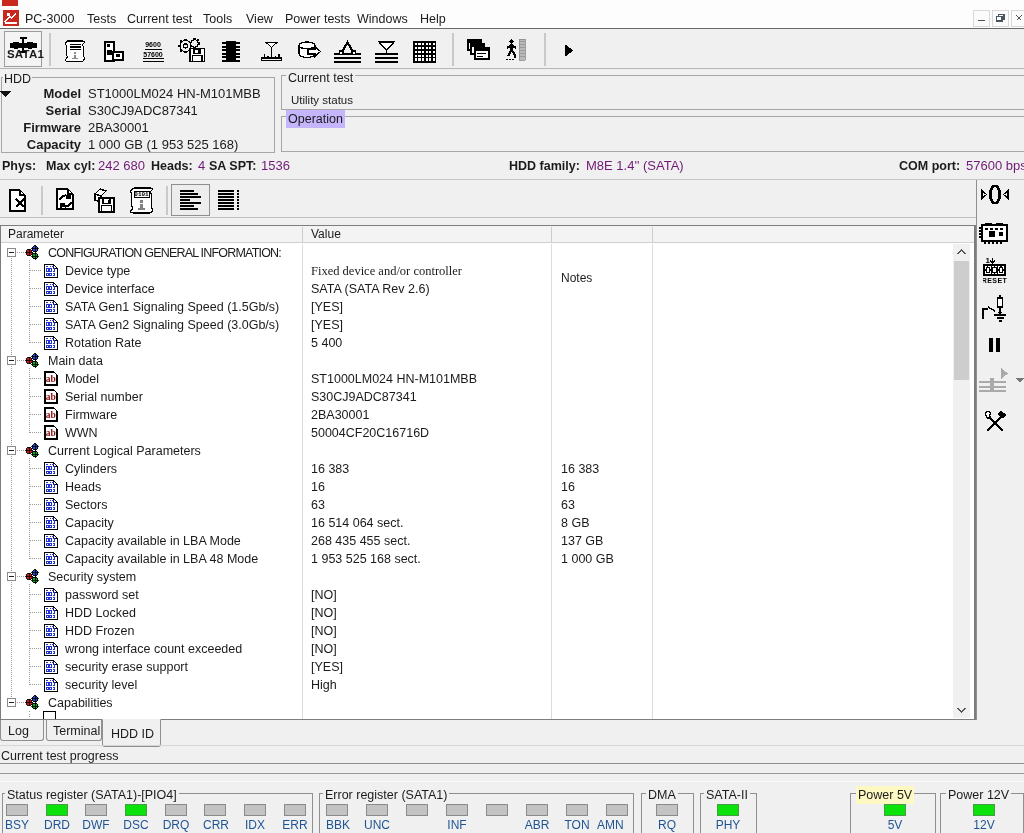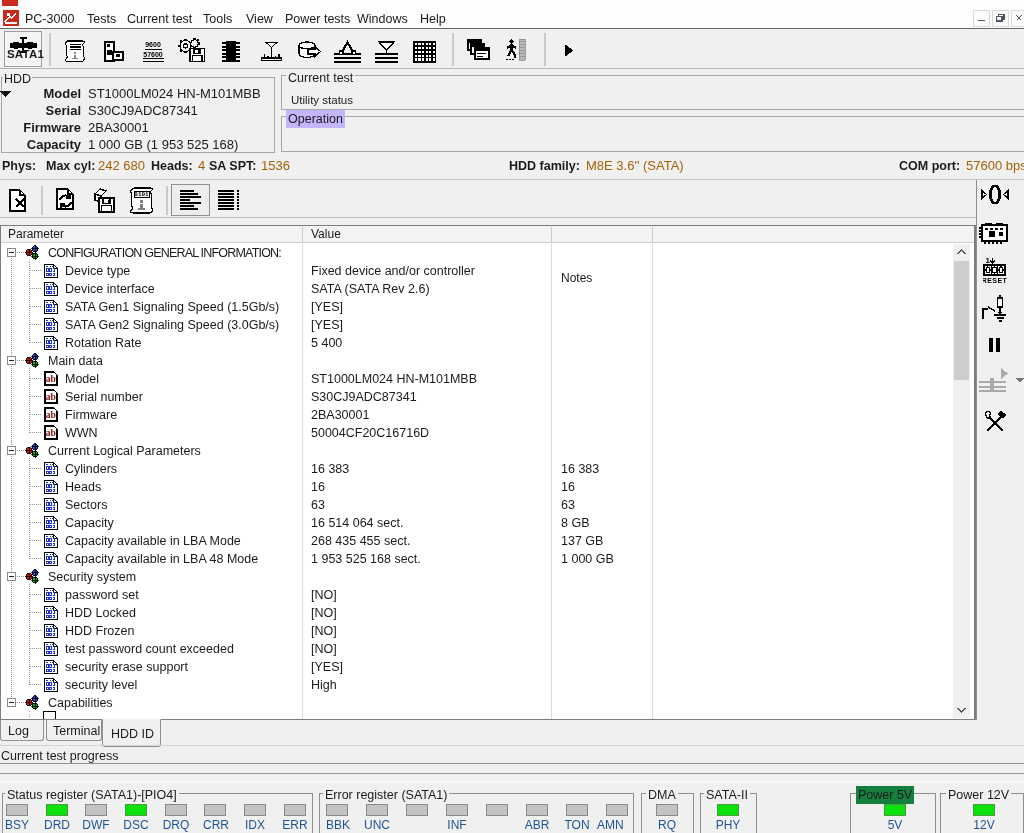--- a/index.html
+++ b/index.html
@@ -1,21 +1,21 @@
 <!DOCTYPE html>
 <html><head><meta charset="utf-8">
 <style>
 *{margin:0;padding:0;box-sizing:border-box;}
 html,body{width:1024px;height:833px;overflow:hidden;}
 body{font-family:"Liberation Sans",sans-serif;background:#f0f0f0;position:relative;}
 .ab{position:absolute;}
 .t{position:absolute;white-space:nowrap;font-size:13px;color:#1b1b1b;line-height:18px;}
 .rt{font-size:12.5px;}
 .b{font-weight:bold;}
-.blu{color:#a16207;}
+.blu{color:#701a75;}
 .nvy{color:#1f5494;}
 svg{position:absolute;shape-rendering:crispEdges;}
 .gb{position:absolute;border:1px solid #a6a6a6;}
 .led{position:absolute;width:22px;height:12px;background:#c3c3c3;border:1px solid #8a8a8a;}
 .led.g{background:#0ae20a;border-color:#4a9a4a;}
 .sep{position:absolute;width:2px;background:#c9c9c9;}
 </style></head><body>
 
 <div class="ab" style="left:0;top:0;width:1024px;height:29px;background:#fdfdfd;"></div>
 <div class="ab" style="left:2px;top:0;width:16px;height:6px;background:#c92a1e;"></div>
@@ -243,21 +243,21 @@
 <div class="gb" style="left:281px;top:116px;width:747px;height:36px;"></div>
 <div class="t" style="left:286px;top:110px;background:#c4b5fd;padding:0 2px;font-size:12.5px;">Operation</div>
 <div class="t b" style="left:2px;top:157px;font-size:12.5px;">Phys:</div>
 <div class="t b" style="left:46px;top:157px;font-size:12.5px;">Max cyl:</div>
 <div class="t blu" style="left:98px;top:157px;font-size:13px;">242 680</div>
 <div class="t b" style="left:151px;top:157px;font-size:12.5px;">Heads:</div>
 <div class="t blu" style="left:198px;top:157px;font-size:13px;">4</div>
 <div class="t b" style="left:209px;top:157px;font-size:12.5px;">SA SPT:</div>
 <div class="t blu" style="left:261px;top:157px;font-size:13px;">1536</div>
 <div class="t b" style="left:509px;top:157px;font-size:12.5px;">HDD family:</div>
-<div class="t blu" style="left:586px;top:157px;font-size:13px;">M8E 3.6'' (SATA)</div>
+<div class="t blu" style="left:586px;top:157px;font-size:13px;">M8E 1.4'' (SATA)</div>
 <div class="t b" style="left:899px;top:157px;font-size:12.5px;">COM port:</div>
 <div class="t blu" style="left:966px;top:157px;font-size:13px;">57600 bps</div>
 <div class="ab" style="left:0;top:179px;width:1024px;height:1px;background:#c6c6c6;"></div>
 <div class="ab" style="left:0;top:217px;width:976px;height:1px;background:#c0c0c0;"></div>
 <svg style="left:7px;top:189px" width="24" height="23" viewBox="0 0 24 23">
 <path d="M3 1 H13 L18 6 V22 H3 Z" fill="#fff" stroke="#000" stroke-width="1.3"></path>
 <path d="M13 1 V6 H18" fill="none" stroke="#000" stroke-width="1.3"></path>
 <path d="M9 10 L17 18 M17 10 L9 18" stroke="#000" stroke-width="2.4"></path>
 </svg>
 <div class="sep" style="left:41px;top:186px;height:29px;"></div>
@@ -440,21 +440,21 @@
     <rect x="7.2" y="10.6" width="0.8" height="1.2" fill="#fff"></rect>
     <rect x="9.6" y="9.6" width="2.4" height="3.2" fill="#2233cc"></rect>
     <rect x="10.4" y="10.6" width="0.8" height="1.2" fill="#fff"></rect>
 <g fill="#2233cc">
       <rect x="3.2" y="3" width="1.8" height="1.2"></rect>
       <rect x="6.8" y="3" width="1" height="1.2"></rect>
       <rect x="9.2" y="3" width="1.8" height="1.2"></rect>
     </g>
 </svg>
 <div class="t rt" style="left:65px;top:262px;">Device type</div>
-<div class="t rt" style="left:311px;top:262px;">Fixed device and/or controller</div>
+<div class="t rt" style="left:311px;top:262px;font-family:Liberation Serif, serif;">Fixed device and/or controller</div>
 <svg style="left:43px;top:281px" width="16" height="15" viewBox="0 0 16 15">
 <path d="M1.5 1 H10 L14 5 V14 H1.5 Z" fill="#fff" stroke="#000" stroke-width="1"></path>
 <path d="M10 1 V5 H14" fill="none" stroke="#000" stroke-width="1"></path>
 <rect x="3.2" y="5.4" width="2.4" height="3.2" fill="#2233cc"></rect>
     <rect x="4.0" y="6.4" width="0.8" height="1.2" fill="#fff"></rect>
     <rect x="6.4" y="5.4" width="2.4" height="3.2" fill="#2233cc"></rect>
     <rect x="7.2" y="6.4" width="0.8" height="1.2" fill="#fff"></rect>
     <rect x="9.6" y="5.4" width="2.4" height="3.2" fill="#2233cc"></rect>
     <rect x="10.4" y="6.4" width="0.8" height="1.2" fill="#fff"></rect>
     <rect x="3.2" y="9.6" width="2.4" height="3.2" fill="#2233cc"></rect>
@@ -854,21 +854,21 @@
     <rect x="6.4" y="9.6" width="2.4" height="3.2" fill="#2233cc"></rect>
     <rect x="7.2" y="10.6" width="0.8" height="1.2" fill="#fff"></rect>
     <rect x="9.6" y="9.6" width="2.4" height="3.2" fill="#2233cc"></rect>
     <rect x="10.4" y="10.6" width="0.8" height="1.2" fill="#fff"></rect>
 <g fill="#2233cc">
       <rect x="3.2" y="3" width="1.8" height="1.2"></rect>
       <rect x="6.8" y="3" width="1" height="1.2"></rect>
       <rect x="9.2" y="3" width="1.8" height="1.2"></rect>
     </g>
 </svg>
-<div class="t rt" style="left:65px;top:640px;">test password count exceeded</div>
+<div class="t rt" style="left:65px;top:640px;">wrong interface count exceeded</div>
 <div class="t rt" style="left:311px;top:640px;">[NO]</div>
 <svg style="left:43px;top:659px" width="16" height="15" viewBox="0 0 16 15">
 <path d="M1.5 1 H10 L14 5 V14 H1.5 Z" fill="#fff" stroke="#000" stroke-width="1"></path>
 <path d="M10 1 V5 H14" fill="none" stroke="#000" stroke-width="1"></path>
 <rect x="3.2" y="5.4" width="2.4" height="3.2" fill="#2233cc"></rect>
     <rect x="4.0" y="6.4" width="0.8" height="1.2" fill="#fff"></rect>
     <rect x="6.4" y="5.4" width="2.4" height="3.2" fill="#2233cc"></rect>
     <rect x="7.2" y="6.4" width="0.8" height="1.2" fill="#fff"></rect>
     <rect x="9.6" y="5.4" width="2.4" height="3.2" fill="#2233cc"></rect>
     <rect x="10.4" y="6.4" width="0.8" height="1.2" fill="#fff"></rect>
@@ -1029,21 +1029,21 @@
 <div class="ab" style="left:0;top:781px;width:1024px;height:1px;background:#fbfbfb;"></div>
 <div class="ab" style="left:2px;top:793px;width:311px;height:45px;border:1px solid #8f8f8f;border-bottom:none;"></div>
 <div class="t" style="left:5px;top:786px;background:#f0f0f0;padding:0 2px;font-size:12.5px;">Status register (SATA1)-[PIO4]</div>
 <div class="ab" style="left:319px;top:793px;width:315px;height:45px;border:1px solid #8f8f8f;border-bottom:none;"></div>
 <div class="t" style="left:323px;top:786px;background:#f0f0f0;padding:0 2px;font-size:12.5px;">Error register (SATA1)</div>
 <div class="ab" style="left:641px;top:793px;width:53px;height:45px;border:1px solid #8f8f8f;border-bottom:none;"></div>
 <div class="t" style="left:646px;top:786px;background:#f0f0f0;padding:0 2px;font-size:12.5px;">DMA</div>
 <div class="ab" style="left:700px;top:793px;width:57px;height:45px;border:1px solid #8f8f8f;border-bottom:none;"></div>
 <div class="t" style="left:704px;top:786px;background:#f0f0f0;padding:0 2px;font-size:12.5px;">SATA-II</div>
 <div class="ab" style="left:850px;top:793px;width:86px;height:45px;border:1px solid #8f8f8f;border-bottom:none;"></div>
-<div class="t" style="left:856px;top:786px;background:#15803d;padding:0 2px;font-size:12.5px;">Power 5V</div>
+<div class="t" style="left:856px;top:786px;background:#fef9c3;padding:0 2px;font-size:12.5px;">Power 5V</div>
 <div class="ab" style="left:940px;top:793px;width:84px;height:45px;border:1px solid #8f8f8f;border-bottom:none;"></div>
 <div class="t" style="left:946px;top:786px;background:#f0f0f0;padding:0 2px;font-size:12.5px;">Power 12V</div>
 <div class="led" style="left:6px;top:804px;"></div>
 <div class="t nvy" style="left:-3px;top:816px;width:40px;text-align:center;font-size:12px;">BSY</div>
 <div class="led g" style="left:46px;top:804px;"></div>
 <div class="t nvy" style="left:37px;top:816px;width:40px;text-align:center;font-size:12px;">DRD</div>
 <div class="led" style="left:85px;top:804px;"></div>
 <div class="t nvy" style="left:76px;top:816px;width:40px;text-align:center;font-size:12px;">DWF</div>
 <div class="led g" style="left:125px;top:804px;"></div>
 <div class="t nvy" style="left:116px;top:816px;width:40px;text-align:center;font-size:12px;">DSC</div>

